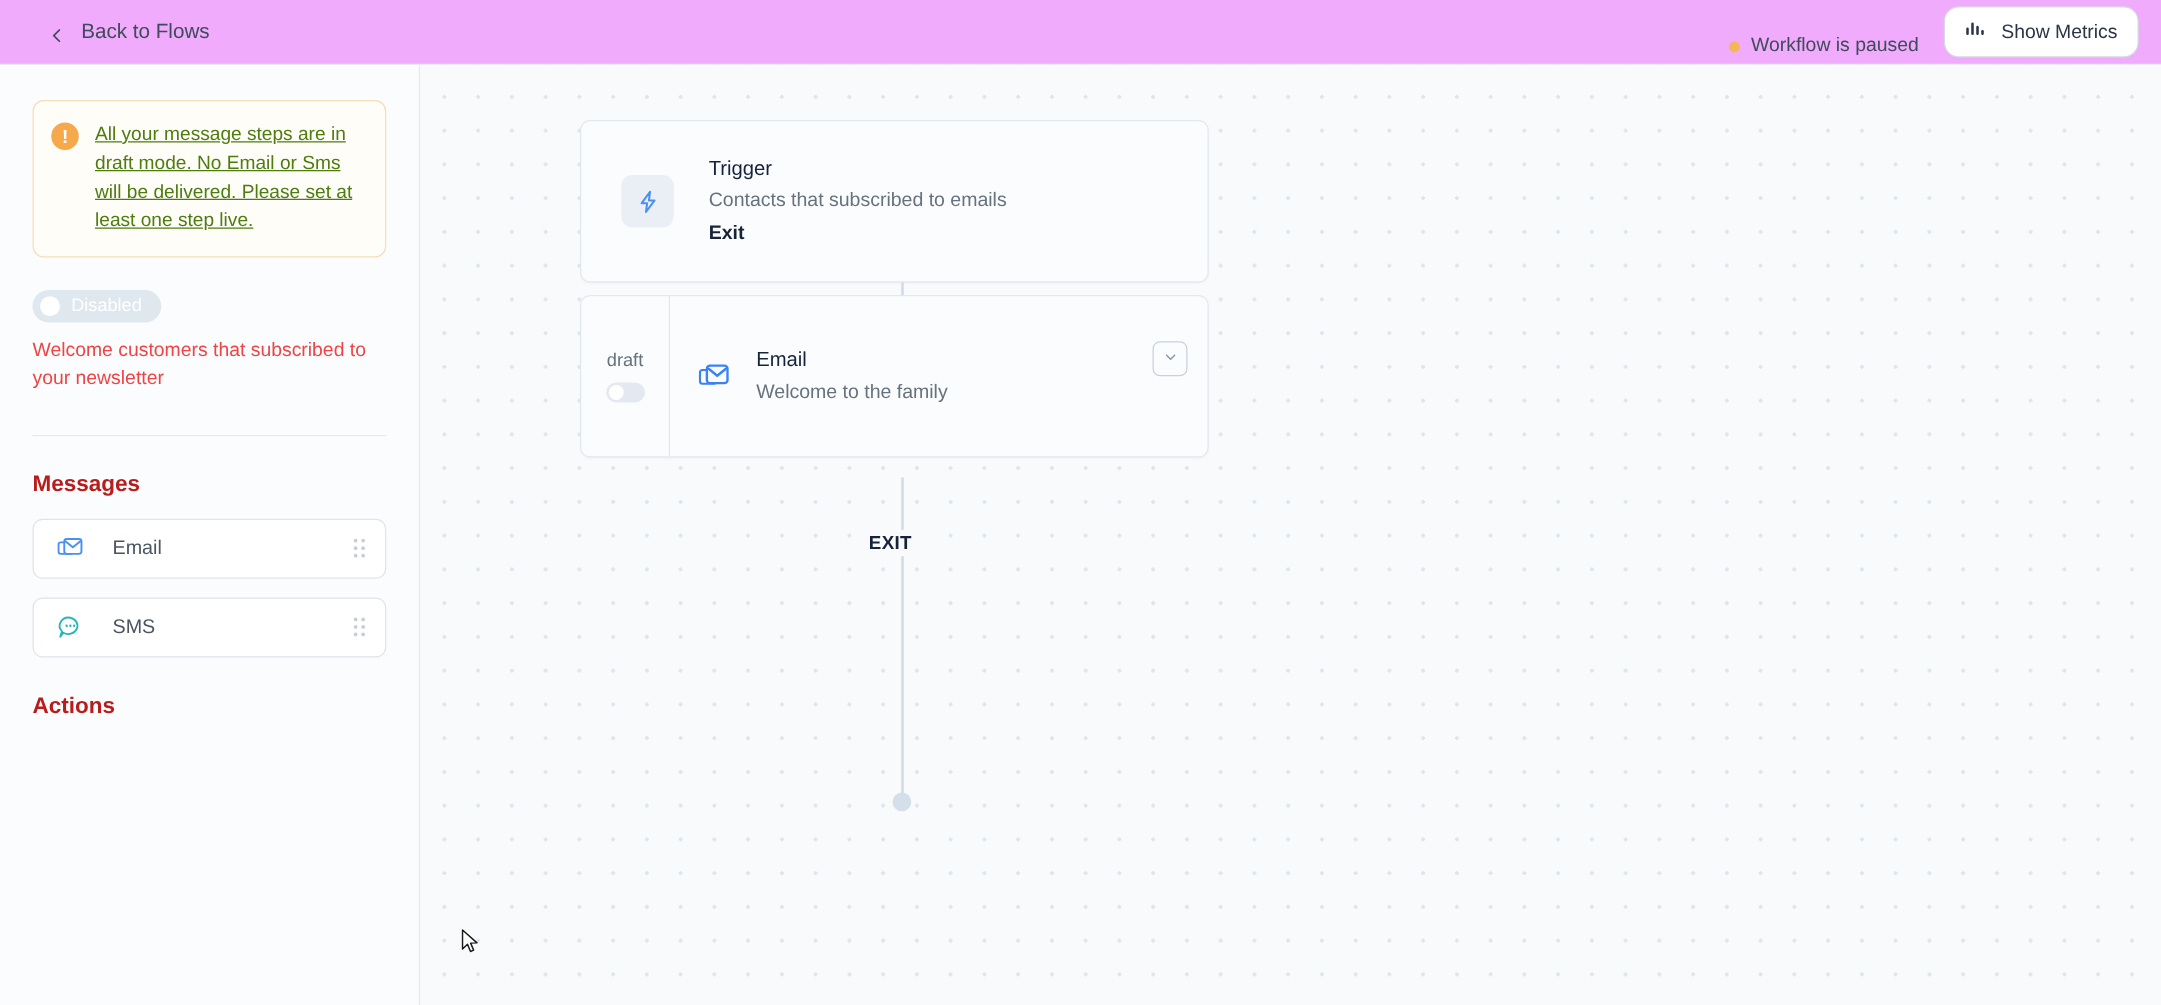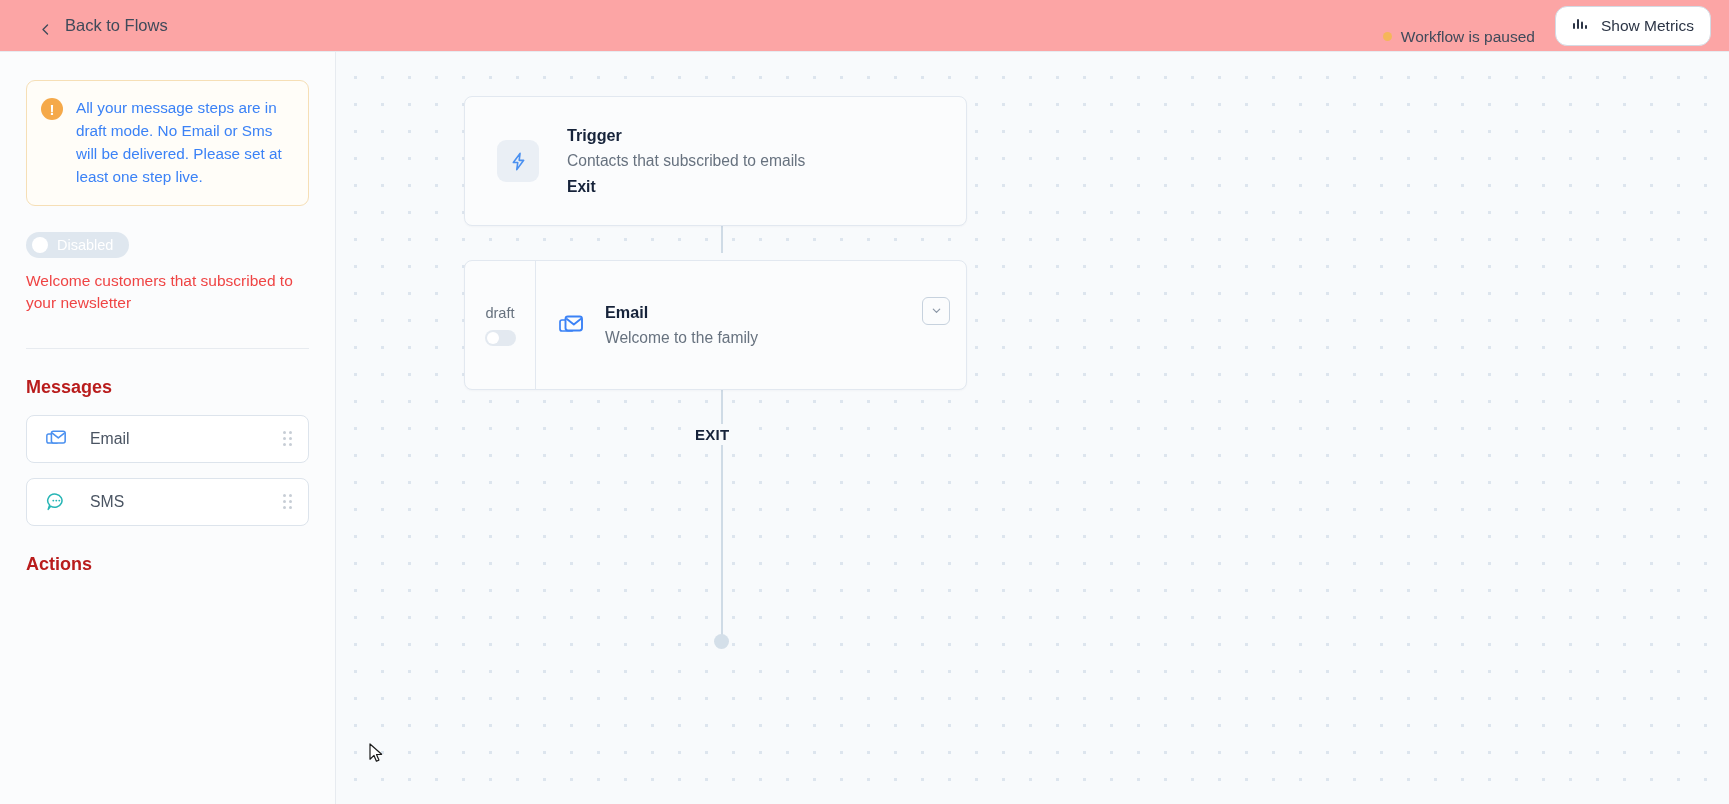--- a/index.html
+++ b/index.html
@@ -7,21 +7,21 @@
     width: 1729px; height: 804px;
     font-family: "Liberation Sans", sans-serif;
     background: #ffffff;
     overflow: hidden;
   }
   .app { position: relative; width: 1729px; height: 804px; display: flex; flex-direction: column; }
 
   
   .topbar {
     height: 52px; min-height: 52px;
-    background: #fca5a5;
+    background: #f0abfc;
     border-bottom: 1px solid #e7ebf0;
     display: flex; align-items: center; justify-content: space-between;
     padding: 0 18px 0 40px;
     position: relative;
   }
   .back-link {
     display: flex; align-items: center; gap: 14px;
     color: #3f4a5a; font-size: 16.5px; cursor: pointer;
     user-select: none;
   }
@@ -55,21 +55,21 @@
     padding: 16px 15px 16px 14px;
     display: flex; gap: 13px; align-items: flex-start;
   }
   .alert-icon {
     width: 22px; height: 22px; min-width: 22px; border-radius: 50%;
     background: #f5a94a; color: #fff;
     display: flex; align-items: center; justify-content: center;
     font-size: 15px; font-weight: bold; line-height: 1; margin-top: 1px;
     font-family: "Liberation Sans", sans-serif;
   }
-  .alert-text { font-size: 15.3px; line-height: 1.5; color: #3b82f6; }
+  .alert-text { font-size: 15.3px; line-height: 1.5; color: #4d7c0f; text-decoration: underline; }
 
   .toggle-pill {
     margin-top: 26px;
     display: inline-flex; align-items: center; gap: 9px;
     background: #dfe7ef; border-radius: 20px;
     padding: 5px 16px 5px 6px; cursor: pointer; user-select: none;
   }
   .toggle-knob { width: 16px; height: 16px; border-radius: 50%; background: #ffffff; display: block; }
   .toggle-label { font-size: 14.5px; color: #ffffff; }
 
@@ -111,25 +111,25 @@
     position: absolute; background: #fbfcfd;
     border: 1px solid #e2e8f0; border-radius: 8px;
     box-shadow: 0 1px 2px rgba(25,40,70,.03);
   }
   #trigger-node { left: 128px; top: 44px; width: 503px; height: 130px; display: flex; align-items: center; padding-left: 32px; }
   .trig-icon-box {
     width: 42px; height: 42px; border-radius: 9px; background: #eaeff5;
     display: flex; align-items: center; justify-content: center;
   }
   .trig-body { margin-left: 28px; }
-  .node-title { font-size: 16.2px; font-weight: bold; color: #16233a; }
+  .node-title { font-size: 16.2px; font-weight: normal; color: #16233a; }
   .node-sub { margin-top: 7px; font-size: 15.6px; color: #67727f; }
   .node-exit { margin-top: 8px; font-size: 15.6px; font-weight: bold; color: #16233a; }
 
-  #email-node { left: 128px; top: 208px; width: 503px; height: 130px; display: flex; }
+  #email-node { left: 128px; top: 184px; width: 503px; height: 130px; display: flex; }
   .draft-col {
     width: 71px; min-width: 71px; border-right: 1px solid #e2e8f0;
     display: flex; flex-direction: column; align-items: center; justify-content: center; gap: 9px;
   }
   .draft-label { font-size: 14.6px; color: #67727f; }
   .mini-toggle {
     width: 31px; height: 16px; border-radius: 9px; background: #e3e9f0;
     display: flex; align-items: center; padding: 2px; cursor: pointer;
   }
   .mini-knob { width: 12px; height: 12px; border-radius: 50%; background: #ffffff; display: block; }

